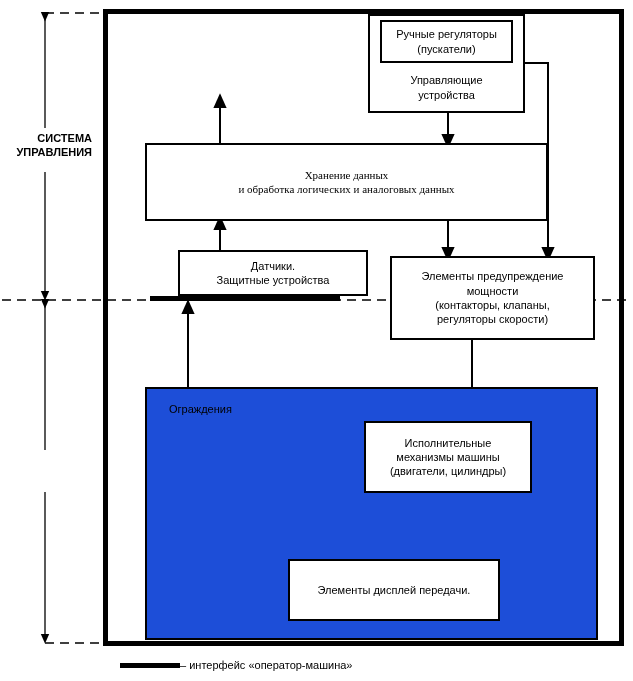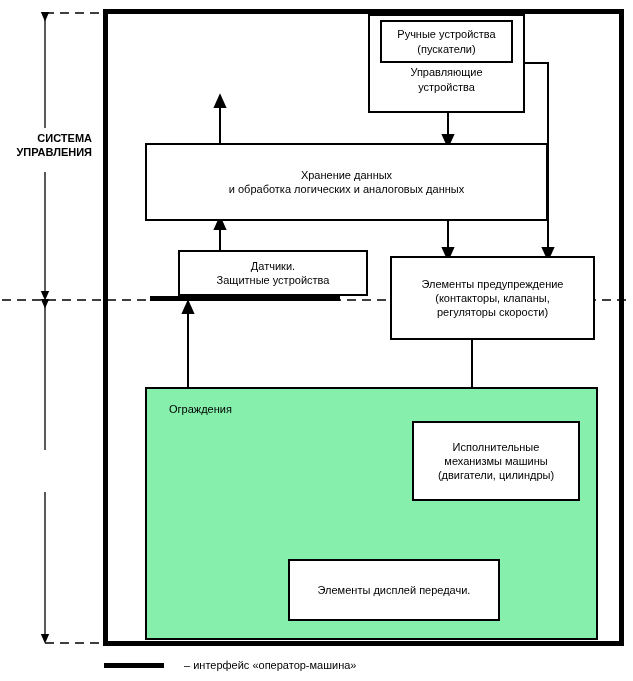--- a/index.html
+++ b/index.html
@@ -14,30 +14,30 @@
             pointer-events:none;}
 
   
   .box{position:absolute;box-sizing:border-box;border:2px solid #000;
        background:#fff;display:flex;align-items:center;justify-content:center;
        text-align:center;line-height:1.30;font-size:11px;}
   .box .lines{padding:0 4px;}
 
   
   .container-box{position:absolute;box-sizing:border-box;border:2px solid #000;
-                 background:#86efac;}
+                 background:#1d4ed8;}
   .container-box > .clabel{position:absolute;font-size:11px;white-space:nowrap;}
 
   
   .side-label{position:absolute;text-align:center;font-size:11px;
               font-weight:bold;line-height:1.25;white-space:nowrap;}
 
   
-  .legend{position:absolute;display:flex;align-items:center;gap:20px;
-          font-size:11px;}
+  .legend{position:absolute;display:flex;align-items:center;gap:0;
+          font-size:11px;margin-left:16px;}
   .legend .swatch{width:60px;height:5px;background:#000;display:block;}
 
   
   .iface-frame{position:absolute;box-sizing:border-box;border:5px solid #000;
                background:transparent;}
   .iface-bar{position:absolute;background:#000;}
 </style>
 </head>
 <body>
 
@@ -81,61 +81,62 @@
       <line x1="466" y1="493" x2="466" y2="559" stroke-width="2"></line>
       <line x1="474" y1="493" x2="474" y2="559" stroke-width="2"></line>
     </g>
   </svg>
 
   <div class="iface-frame" style="left:103px;top:9px;width:521px;height:637px;"></div>
   <div class="iface-bar" style="left:150px;top:296px;width:190px;height:5px;"></div>
 
 
   <div class="box" style="left:368px;top:14px;width:157px;height:99px;
-              align-items:flex-end;padding-bottom:17px;">
+              align-items:flex-end;padding-bottom:9px;">
     <div class="lines">
       <div>Управляющие</div>
       <div>устройства</div>
     </div>
   </div>
 
   <div class="box" style="left:380px;top:20px;width:133px;height:43px;">
     <div class="lines">
-      <div>Ручные устройства</div>
+      <div>Ручные регуляторы</div>
       <div>(пускатели)</div>
     </div>
   </div>
 
-  <div class="box" style="left:145px;top:143px;width:403px;height:78px;">
+  <div class="box" style="left:145px;top:143px;width:403px;height:78px;font-family:Liberation Serif, serif;">
     <div class="lines">
       <div>Хранение данных</div>
       <div>и обработка логических и аналоговых данных</div>
     </div>
   </div>
 
   <div class="box" style="left:150px;top:250px;width:190px;height:46px;margin-left:28px;">
     <div class="lines">
       <div>Датчики.</div>
       <div>Защитные устройства</div>
     </div>
   </div>
 
   <div class="box" style="left:390px;top:256px;width:205px;height:84px;">
     <div class="lines">
       <div>Элементы предупреждение</div>
+      <div>мощности</div>
       <div>(контакторы, клапаны,</div>
       <div>регуляторы скорости)</div>
     </div>
   </div>
 
   <div class="container-box" style="left:145px;top:387px;width:453px;height:253px;">
     <div class="clabel" style="left:22px;top:14px;">Ограждения</div>
   </div>
 
-  <div class="box" style="left:412px;top:421px;width:168px;height:80px;">
+  <div class="box" style="left:364px;top:421px;width:168px;height:72px;">
     <div class="lines">
       <div>Исполнительные</div>
       <div>механизмы машины</div>
       <div>(двигатели, цилиндры)</div>
     </div>
   </div>
 
   <div class="box" style="left:288px;top:559px;width:212px;height:62px;">
     <div class="lines">
       <div>Элементы дисплей передачи.</div>

